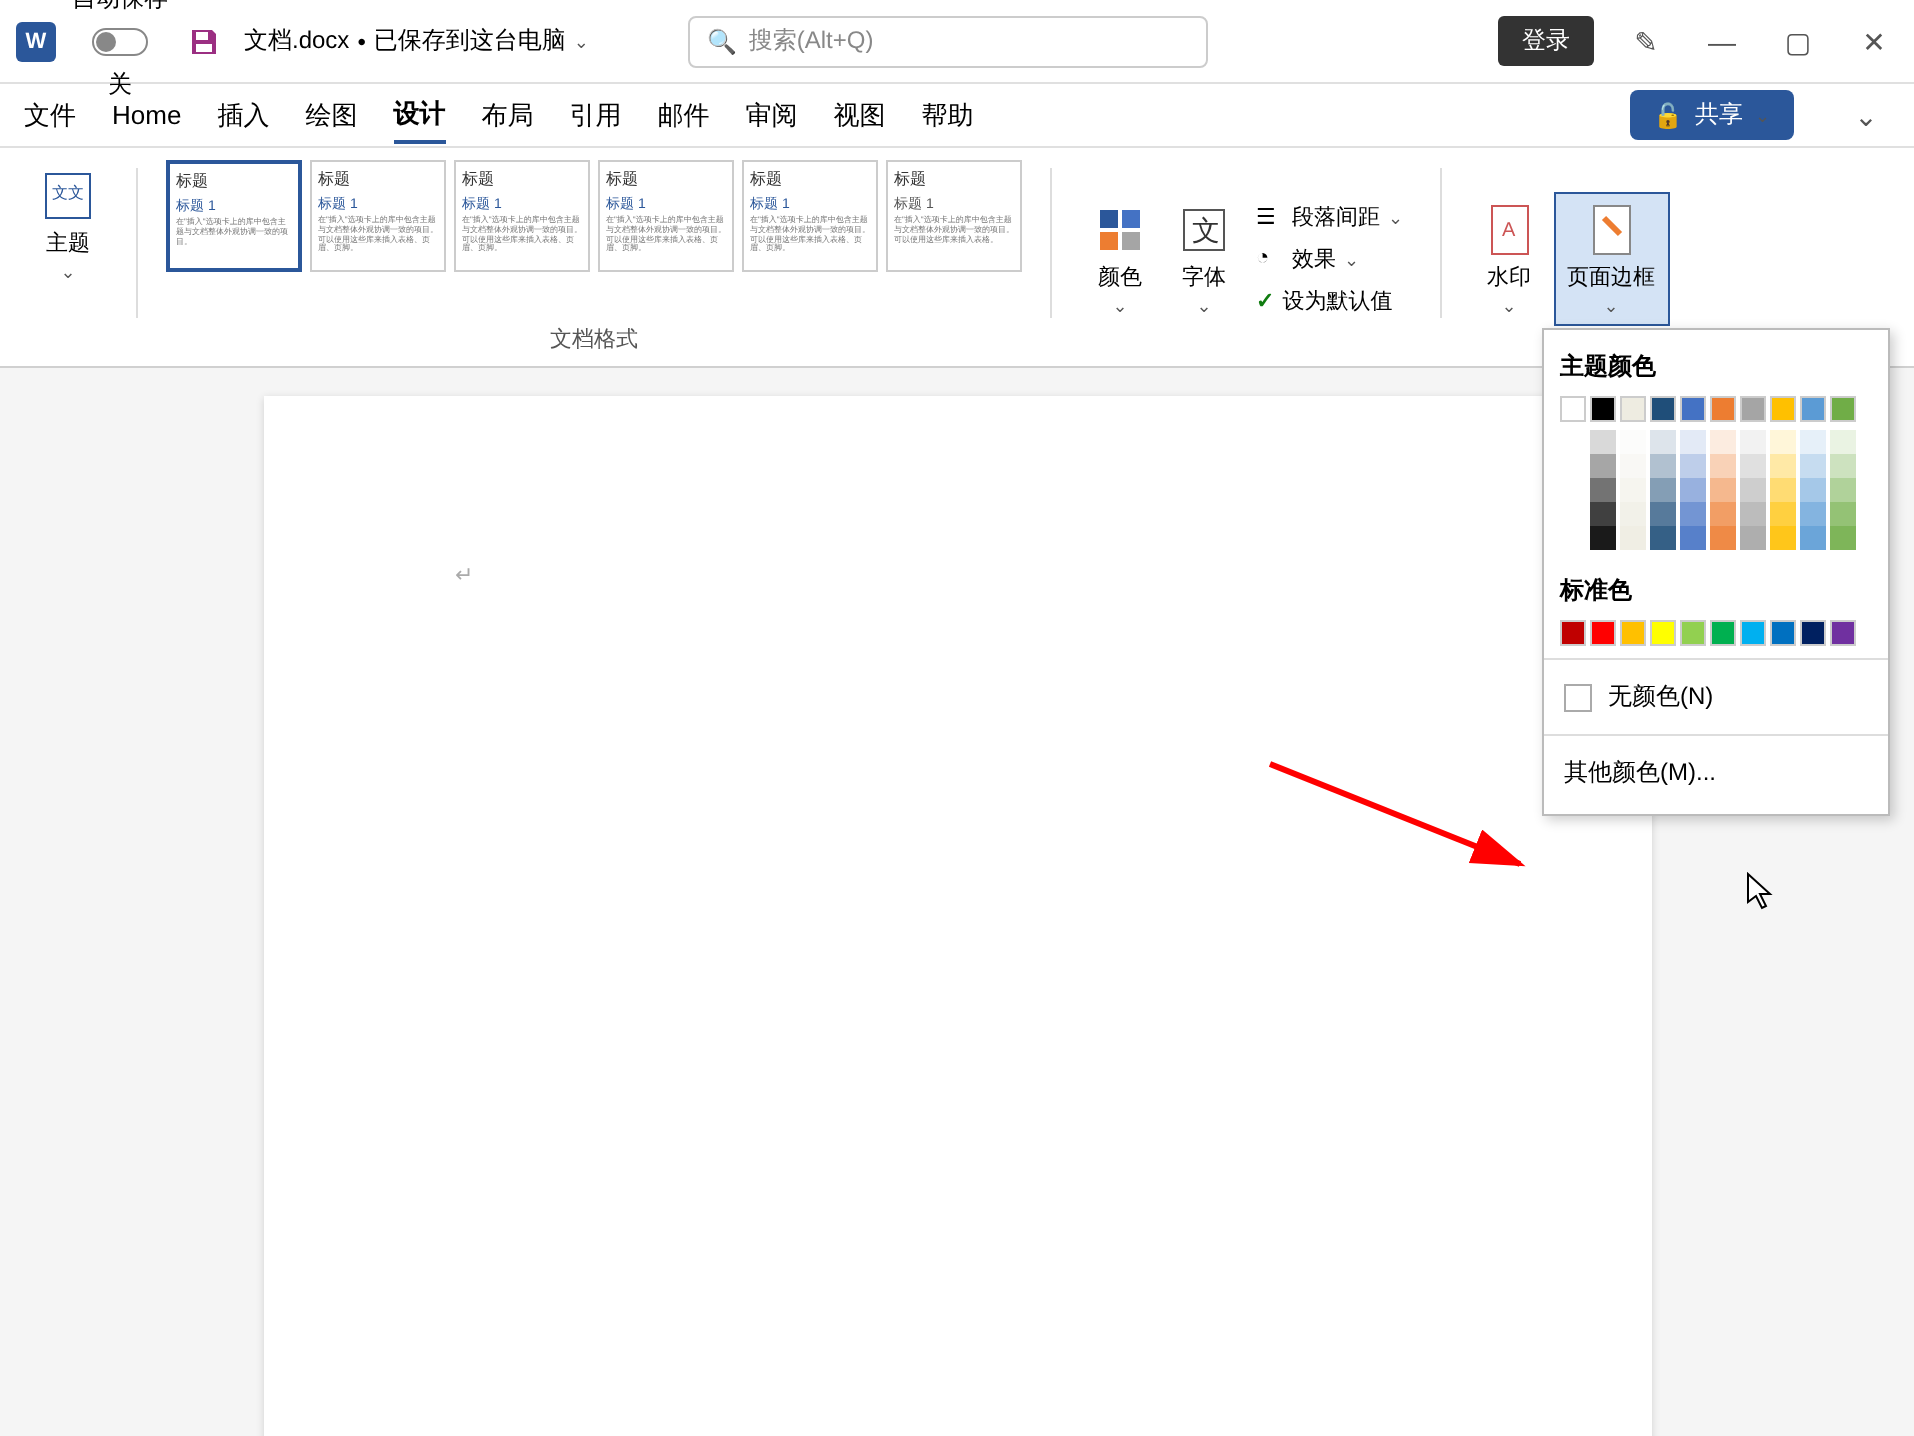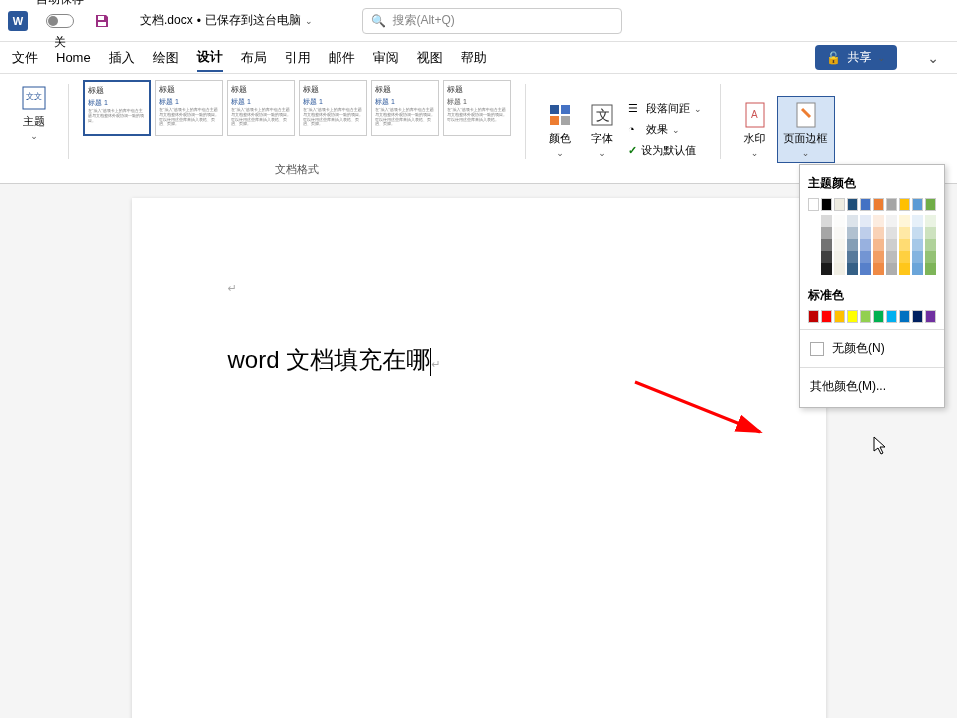--- a/index.html
+++ b/index.html
@@ -6,21 +6,21 @@
 body { background: #f0f0f0; width: 957px; height: 718px; overflow: hidden; position: relative; }
 
 
 .titlebar { height: 42px; background: #fff; display: flex; align-items: center; padding: 0 8px; border-bottom: 1px solid #e0e0e0; }
 .word-icon { width: 20px; height: 20px; background: #2b579a; color: #fff; font-size: 11px; font-weight: bold; display: flex; align-items: center; justify-content: center; border-radius: 3px; margin-right: 8px; }
 .autosave { font-size: 12px; display: flex; align-items: center; gap: 6px; flex-direction: column; }
 .toggle { width: 28px; height: 14px; border: 1px solid #888; border-radius: 8px; position: relative; background: #fff; }
 .toggle::after { content: ""; position: absolute; left: 1px; top: 1px; width: 10px; height: 10px; background: #888; border-radius: 50%; }
 .save-icon { width: 16px; height: 16px; margin: 0 10px; color: #9b2f82; }
 .save-icon svg { width: 16px; height: 16px; }
-.doc-title { font-size: 12px; margin-left: 20px; display: flex; align-items: center; gap: 4px; }
+.doc-title { font-size: 12px; margin-left: 2px; display: flex; align-items: center; gap: 4px; }
 .search-box { margin-left: 50px; width: 260px; height: 26px; border: 1px solid #ccc; border-radius: 4px; display: flex; align-items: center; padding: 0 8px; font-size: 12px; color: #888; gap: 6px; }
 .title-right { margin-left: auto; display: flex; align-items: center; gap: 14px; }
 .login-btn { background: #333; color: #fff; font-size: 12px; padding: 4px 12px; border-radius: 3px; }
 .win-btn { width: 24px; height: 24px; display: flex; align-items: center; justify-content: center; color: #555; font-size: 14px; }
 
 
 .tabs { height: 32px; background: #fff; display: flex; align-items: center; padding: 0 12px; gap: 18px; font-size: 13px; border-bottom: 1px solid #e0e0e0; }
 .tab { cursor: pointer; padding: 4px 0; }
 .tab.active { font-weight: bold; border-bottom: 2px solid #2b579a; }
 .share-btn { margin-left: auto; background: #2b579a; color: #fff; font-size: 12px; padding: 4px 12px; border-radius: 4px; display: flex; align-items: center; gap: 6px; }
@@ -48,21 +48,21 @@
 .checkmark { color: #107c10; font-weight: bold; }
 
 
 .doc-area { background: #f5f5f5; height: 534px; display: flex; justify-content: center; padding-top: 14px; overflow: hidden; }
 .page { width: 694px; height: 900px; background: #fff; box-shadow: 0 1px 4px rgba(0,0,0,0.15); padding: 80px 96px; position: relative; }
 .para-mark { color: #aaa; font-size: 11px; }
 .doc-text { font-size: 24px; font-family: SimSun, serif; margin-top: 48px; }
 .cursor-bar { display: inline-block; border-right: 1px solid #000; height: 28px; vertical-align: middle; }
 
 
-.color-dropdown { position: absolute; right: 12px; top: 164px; width: 146px; background: #fff; border: 1px solid #bbb; box-shadow: 2px 2px 6px rgba(0,0,0,0.2); padding: 6px 0; font-size: 12px; }
+.color-dropdown { position: absolute; right: 12px; top: 164px; width: 174px; background: #fff; border: 1px solid #bbb; box-shadow: 2px 2px 6px rgba(0,0,0,0.2); padding: 6px 0; font-size: 12px; }
 .dd-section-label { padding: 4px 8px; font-weight: bold; font-size: 12px; }
 .color-row { display: flex; gap: 2px; padding: 2px 8px; }
 .swatch { width: 13px; height: 13px; border: 1px solid #ccc; }
 .color-shades { padding: 2px 8px; }
 .shade-col { display: flex; gap: 2px; }
 .shade-cell { width: 13px; height: 60px; display: flex; flex-direction: column; }
 .shade-cell div { flex: 1; }
 .dd-divider { height: 1px; background: #ddd; margin: 4px 0; }
 .dd-item { display: flex; align-items: center; gap: 8px; padding: 6px 10px; cursor: pointer; }
 .dd-item:hover, .dd-item.hover { background: #d4e3f5; border: 1px solid #8fb5e5; padding: 5px 9px; }
@@ -93,20 +93,27 @@
   </span>
   <div class="doc-title">
     <span>文档.docx</span>
     <span>•</span>
     <span>已保存到这台电脑</span>
     <span class="chev">⌄</span>
   </div>
   <div class="search-box">
     <span>🔍</span>
     <span>搜索(Alt+Q)</span>
+  </div>
+  <div class="title-right">
+    <div class="login-btn">登录</div>
+    <div class="win-btn">✎</div>
+    <div class="win-btn">—</div>
+    <div class="win-btn">▢</div>
+    <div class="win-btn">✕</div>
   </div>
 </div>
 
 <div class="tabs">
   <div class="tab">文件</div>
   <div class="tab">Home</div>
   <div class="tab">插入</div>
   <div class="tab">绘图</div>
   <div class="tab active">设计</div>
   <div class="tab">布局</div>
@@ -237,23 +244,20 @@
       </div>
       <span>页面边框</span>
       <span class="chev">⌄</span>
     </div>
   </div>
 </div>
 
 <div class="doc-area">
   <div class="page">
     <span class="para-mark">↵</span>
-    <div class="doc-text">
-      <span>word 文档填充在哪</span><span class="cursor-bar"></span><span class="para-mark">↵</span>
-    </div>
   </div>
 </div>
 
 <div class="color-dropdown">
   <div class="dd-section-label">主题颜色</div>
   <div class="color-row" id="theme-row">
       <div class="swatch" style="background: rgb(255, 255, 255);"></div>
       <div class="swatch" style="background: rgb(0, 0, 0);"></div>
       <div class="swatch" style="background: rgb(238, 236, 225);"></div>
       <div class="swatch" style="background: rgb(31, 78, 121);"></div>

